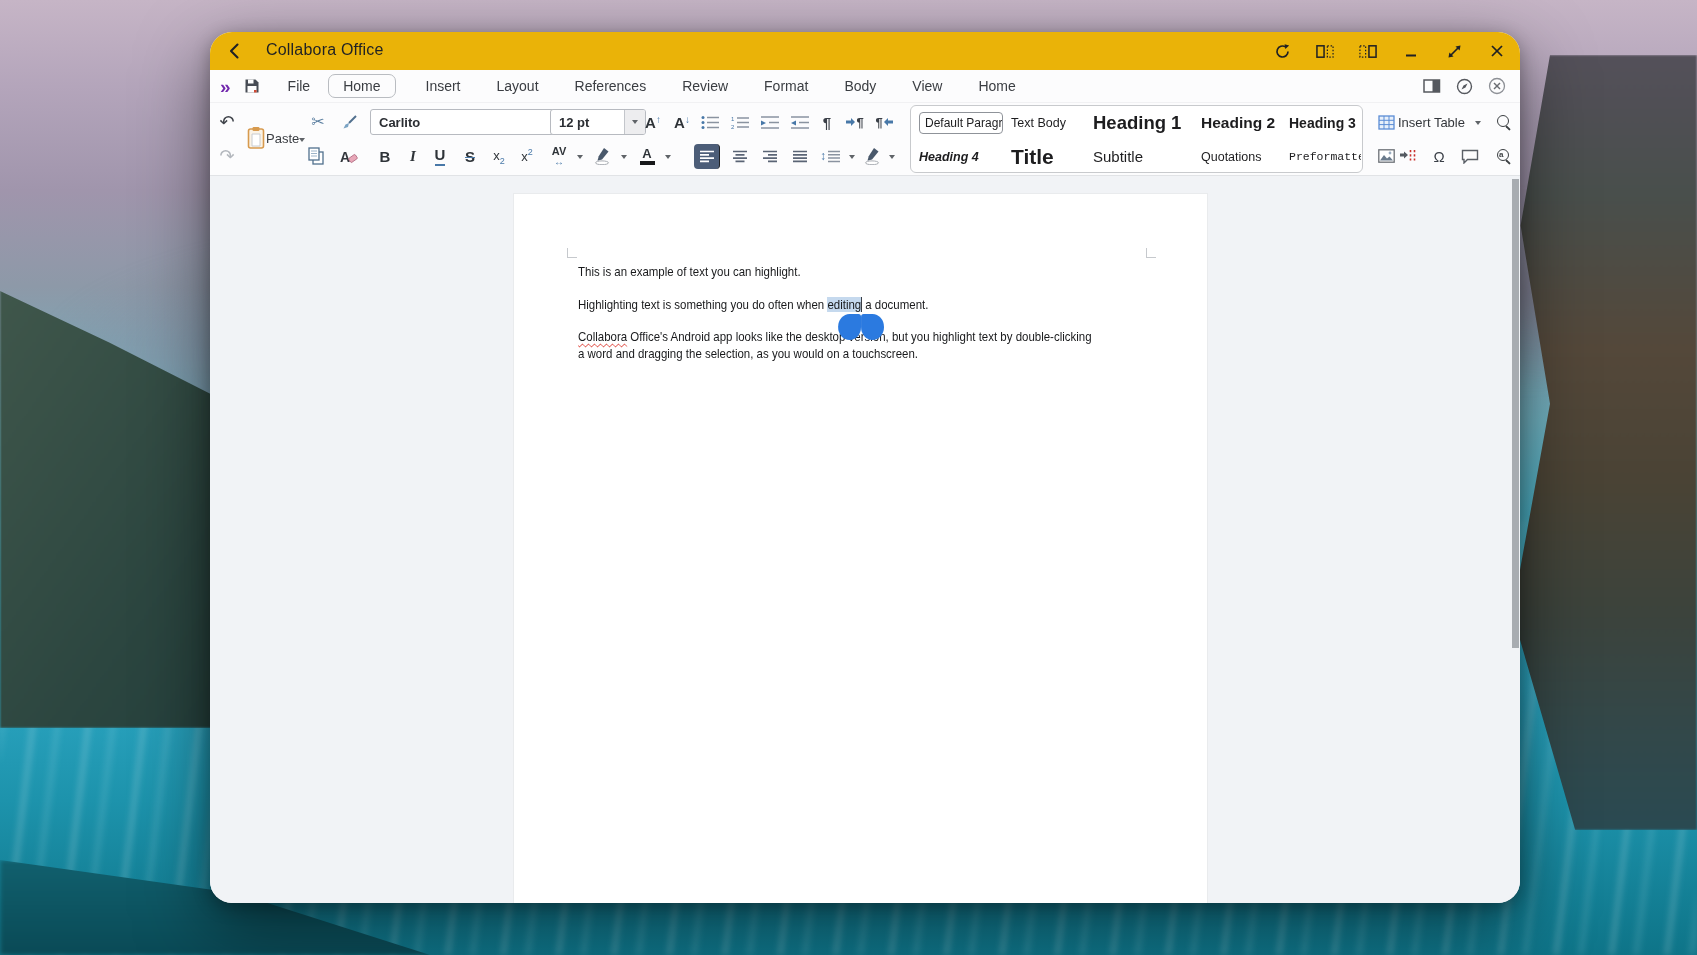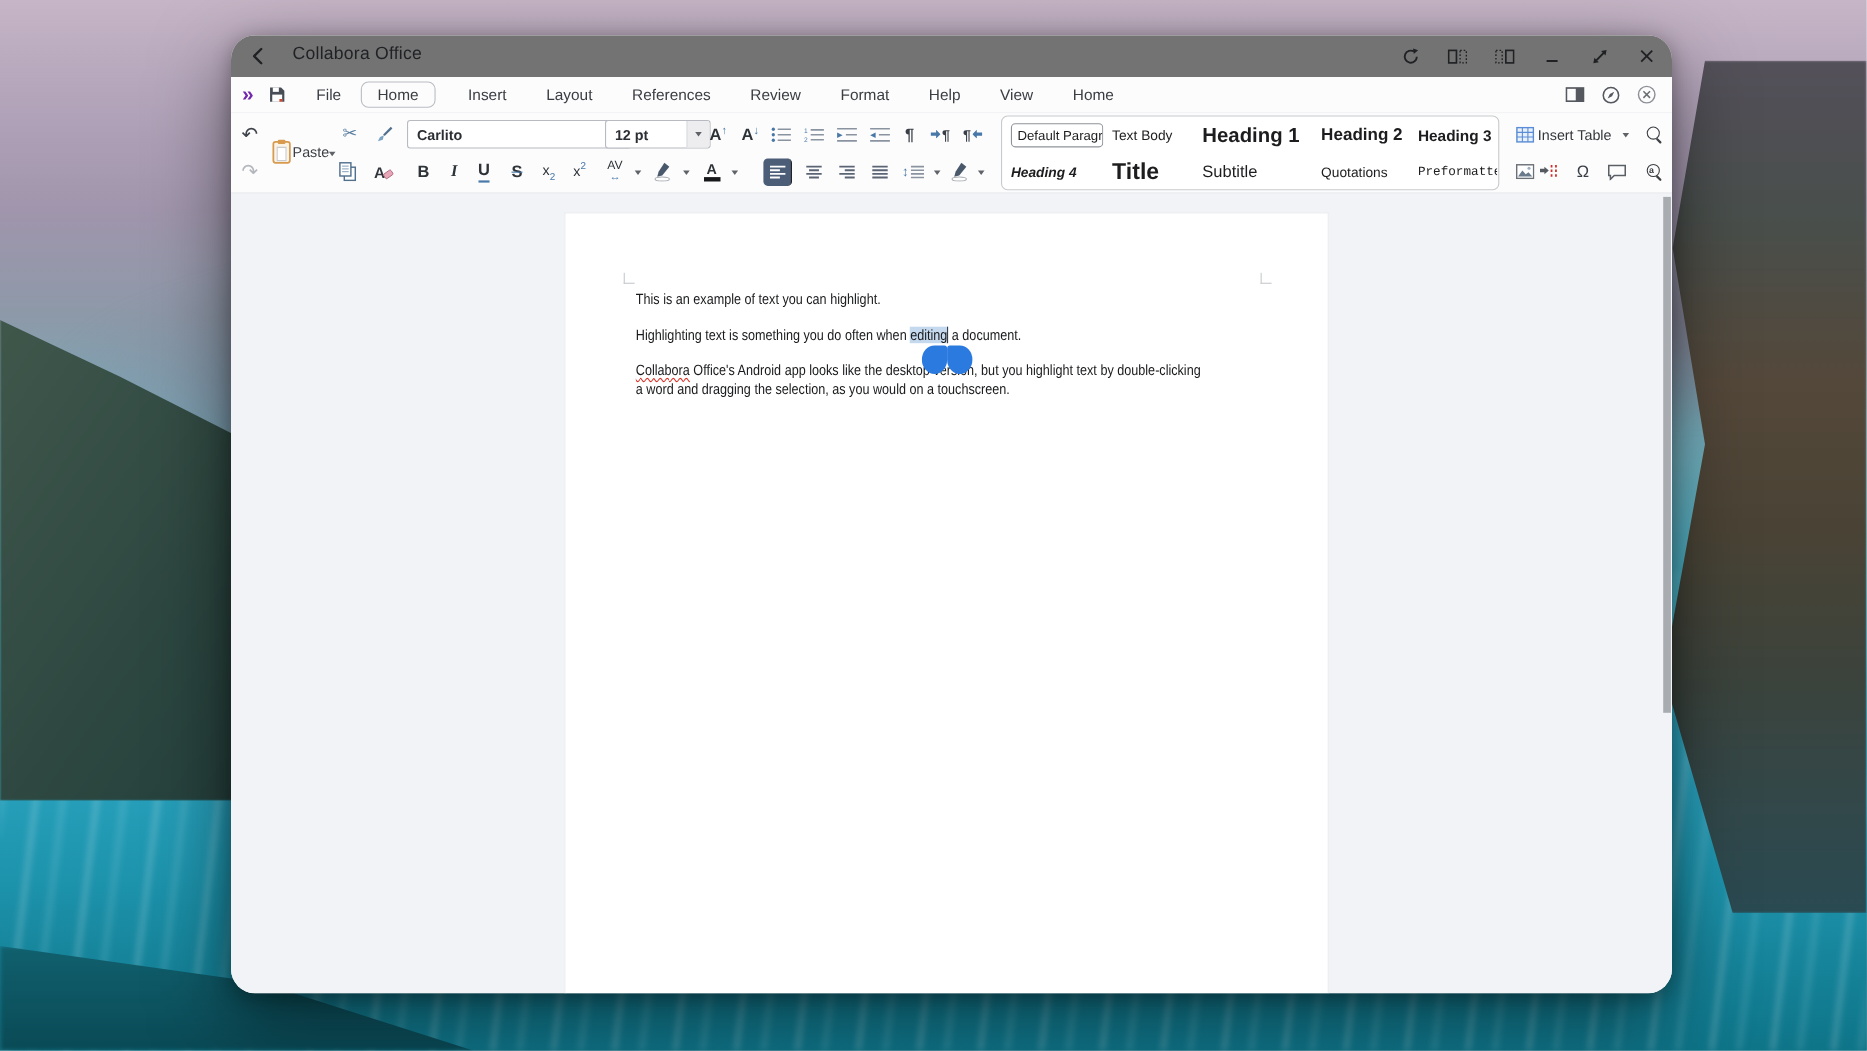--- a/index.html
+++ b/index.html
@@ -26,21 +26,21 @@
     background:linear-gradient(180deg,#11606e,#0a4a56); clip-path:polygon(0 0, 55% 35%, 100% 100%, 0 100%); filter:blur(2px); }
   .wp-right-cliff { position:absolute; right:0; top:55px; width:210px; height:775px;
     background:linear-gradient(180deg,#54505a 0%,#494f4c 18%,#54483a 38%,#4a4335 55%,#3c433c 72%,#32484a 88%,#2a4a52 100%);
     clip-path:polygon(30% 0, 100% 0, 100% 100%, 42% 100%, 12% 72%, 30% 45%, 16% 22%); filter:blur(1px); }
 
   
   .window { position:absolute; left:210px; top:32px; width:1310px; height:871px;
     border-radius:22px; background:#fdfdfe; overflow:hidden;
     box-shadow:0 24px 70px rgba(0,0,0,.5), 0 4px 18px rgba(0,0,0,.3); }
 
-  .titlebar { position:relative; height:38px; background:#737373; display:flex; align-items:center; }
+  .titlebar { position:relative; height:38px; background:#eab308; display:flex; align-items:center; }
   .tb-back { position:absolute; left:16px; top:10px; width:18px; height:18px; cursor:default; }
   .win-title { position:absolute; left:56px; top:9px; font-size:16px; color:#1f2125; letter-spacing:.2px; }
   .tb-right { position:absolute; right:14px; top:0; height:38px; display:flex; align-items:center; gap:25px; }
   .tb-ctl { width:18px; height:18px; display:flex; align-items:center; justify-content:center; }
 
   .menubar { position:relative; height:33px; background:#fcfcfd; display:flex; align-items:center; border-bottom:1px solid #f1f1f3; font-size:14px; color:#3a3d42; }
   .mb-logo { margin-left:10px; color:#7228ad; font-size:19px; font-weight:bold; line-height:1; }
   .mb-save { margin-left:13px; display:flex; }
   .mb-item { margin-left:24px; padding:3px 6px; white-space:nowrap; }
   .mb-item.first { margin-left:22px; }
@@ -173,21 +173,21 @@
           <rect x="10" y="12" width="2.6" height="2.5" fill="#d04a35"></rect>
         </svg>
     </span>
     <span class="mb-item first">File</span>
     <span class="mb-item active">Home</span>
     <span class="mb-item">Insert</span>
     <span class="mb-item">Layout</span>
     <span class="mb-item">References</span>
     <span class="mb-item">Review</span>
     <span class="mb-item">Format</span>
-    <span class="mb-item">Help</span>
+    <span class="mb-item">Body</span>
     <span class="mb-item">View</span>
     <span class="mb-item">Home</span>
     <span class="mb-right">
       <span>
         <svg width="18" height="14" viewBox="0 0 18 14">
             <rect x="1" y="1" width="15.5" height="12" fill="none" stroke="#55585e" stroke-width="1.5"></rect>
             <rect x="9.5" y="1" width="7" height="12" fill="#55585e"></rect>
           </svg>
       </span>
       <span>
@@ -294,21 +294,21 @@
         <span class="fmt-letter" style="font-weight:600;text-decoration:line-through;text-decoration-color:#4878a8;">S</span>
       </span>
     <span class="ti r2" style="left:278px;width:22px;">
       <span><span style="font-size:13px;color:#2e3338;">x</span><sub style="font-size:9px;color:#4878a8;">2</sub></span>
     </span>
     <span class="ti r2" style="left:306px;width:22px;">
       <span><span style="font-size:13px;color:#2e3338;">x</span><sup style="font-size:9px;color:#4878a8;">2</sup></span>
     </span>
     <span class="ti r2" style="left:336px;width:26px;">
       <span class="stackicn">
-        <span style="font-size:11px;font-weight:normal;color:#2e3338;">AV</span>
+        <span style="font-size:11px;font-weight:bold;color:#2e3338;">AV</span>
         <span style="font-size:10px;color:#4878a8;">↔</span>
       </span>
     </span>
     <span class="ti r2" style="left:364px;width:12px;">
         <span class="caret"></span>
       </span>
 
     <span class="ti r2" style="left:380px;width:26px;">
       <svg width="20" height="18" viewBox="0 0 20 18">
           <path d="M11 1 l4.5 3.5 -6.5 8 -4.5 1.2 1.2 -4.5 z" fill="#49586b"></path>

